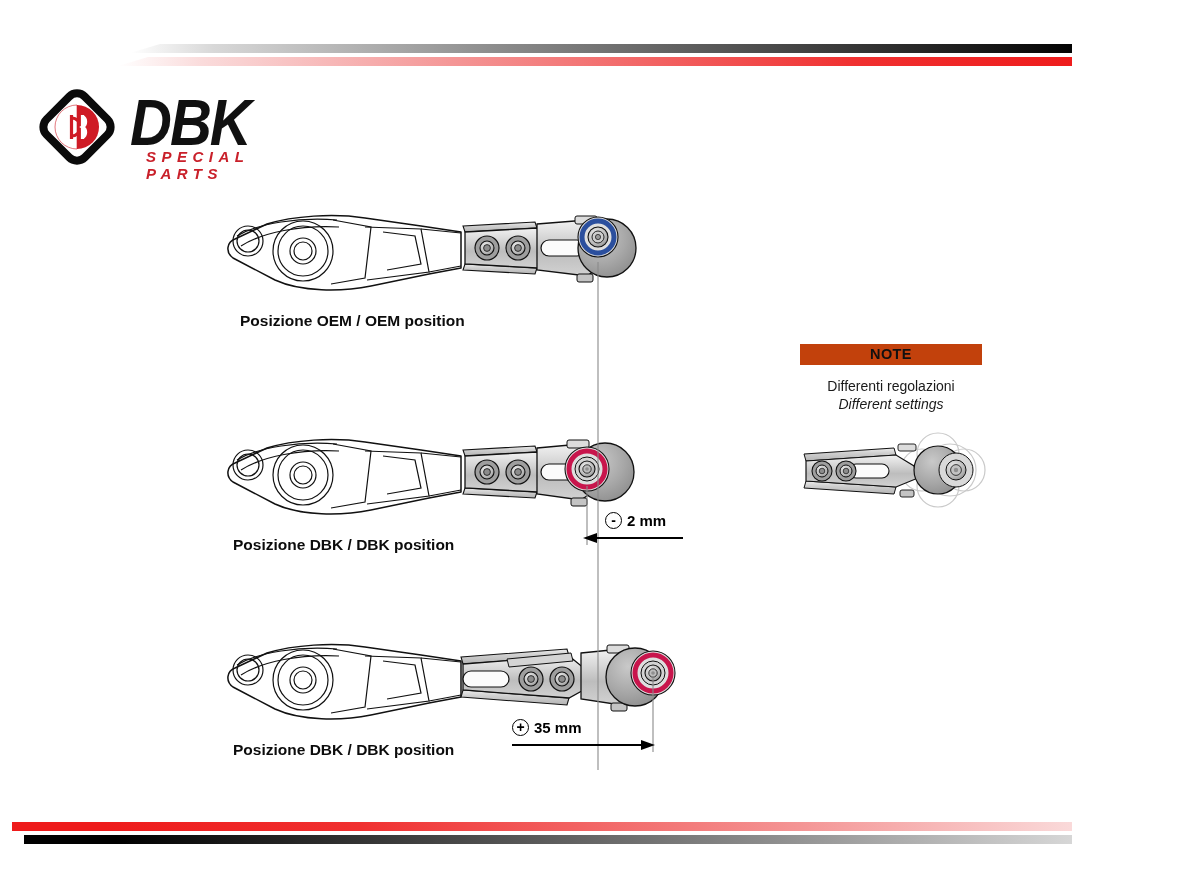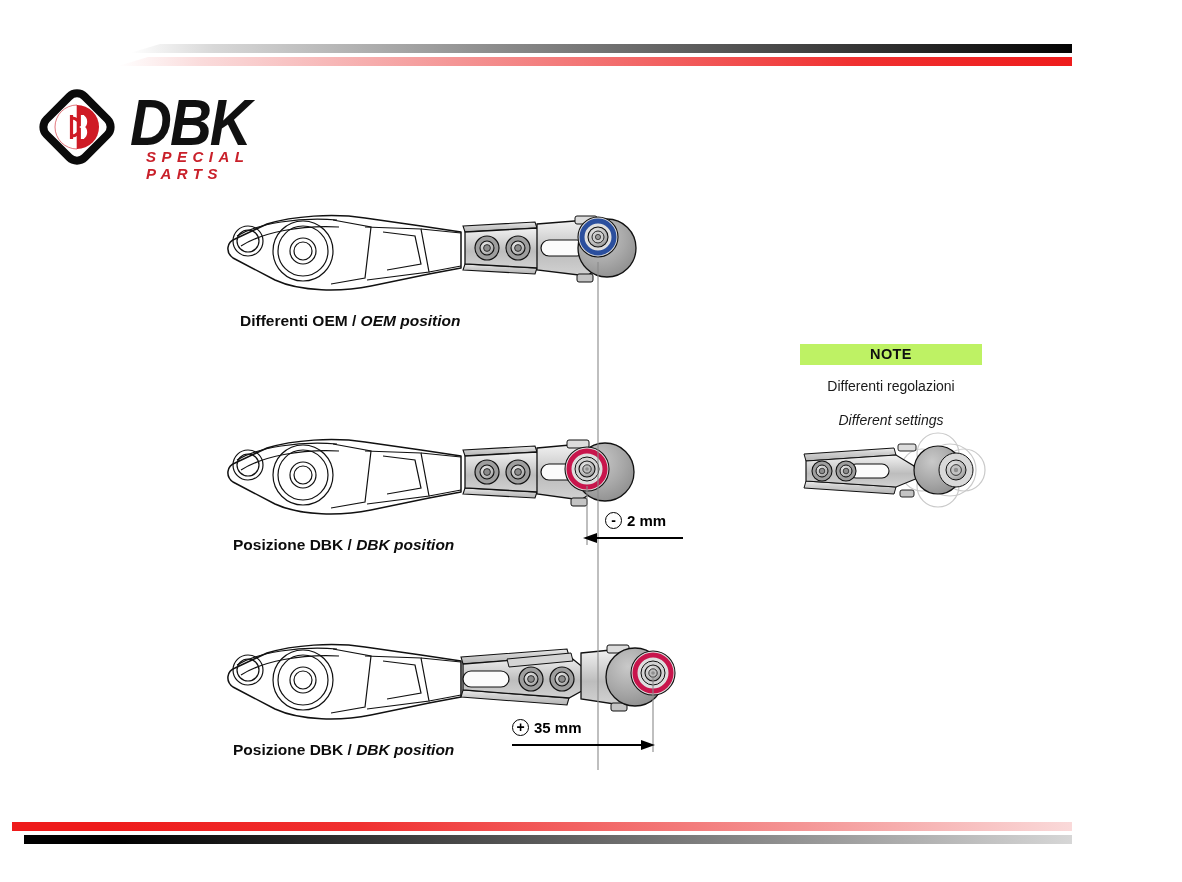--- a/index.html
+++ b/index.html
@@ -88,42 +88,42 @@
 
   
   .diagram { position: absolute; }
   .caption {
     position: absolute;
     font-size: 15.5px;
     font-weight: 700;
     color: #0c0c0c;
     white-space: nowrap;
   }
-  .caption .it { font-style: italic; }
+  .caption .it { }
 
   
   #note-panel { position: absolute; left: 800px; top: 344px; width: 182px; }
   #note-header {
-    background: #bef264;
+    background: #c2410c;
     height: 21px;
     line-height: 21px;
     text-align: center;
     font-size: 14.5px;
     font-weight: 700;
     color: #101010;
     letter-spacing: .4px;
   }
   #note-body {
     margin-top: 12px;
     text-align: center;
     font-size: 14px;
     color: #1a1a1a;
     line-height: 1.32;
   }
-  #note-body .it { font-style: italic; margin-top: 16px; }
+  #note-body .it { font-style: italic; }
 
   
   .dim { position: absolute; font-size: 15px; font-weight: 700; color: #000; }
   .dim-label { position: absolute; white-space: nowrap; display: flex; align-items: center; gap: 5px; }
   .sign {
     display: inline-block;
     width: 17px; height: 17px;
     border: 1.6px solid #000;
     border-radius: 50%;
     line-height: 14px;
@@ -232,21 +232,21 @@
       <g>
         <circle cx="392" cy="52" r="29" fill="url(#gHub)" stroke="#111" stroke-width="1.3"></circle>
         <circle cx="383" cy="41" r="20" fill="#dedede" stroke="#111" stroke-width="1.1"></circle>
         <circle cx="383" cy="41" r="16" fill="none" stroke="#2b4f9e" stroke-width="5"></circle>
         <circle cx="383" cy="41" r="10" fill="url(#gBolt)" stroke="#111" stroke-width="1.1"></circle>
         <circle cx="383" cy="41" r="6" fill="#cdcdcd" stroke="#111" stroke-width=".9"></circle>
         <circle cx="383" cy="41" r="2.6" fill="#9b9b9b" stroke="#111" stroke-width=".7"></circle>
       </g>
     </svg>
     <div class="caption" style="left:25px; top:116px;">
-      <span>Differenti OEM /</span>
+      <span>Posizione OEM /</span>
       <span class="it">OEM position</span>
     </div>
   </div>
 
   <div class="diagram" style="left:215px; top:420px;">
     <svg width="430" height="110" viewBox="0 0 430 110">
       <g fill="#ffffff" stroke="#111111" stroke-width="1.5" stroke-linejoin="round">
         <path d="M20 43 C12 46 10 56 18 62 L60 84 C86 96 126 96 156 90
                  L214 78 L246 72 L246 36 L206 30 L150 22
                  C118 17 78 20 52 28 Z"></path>

